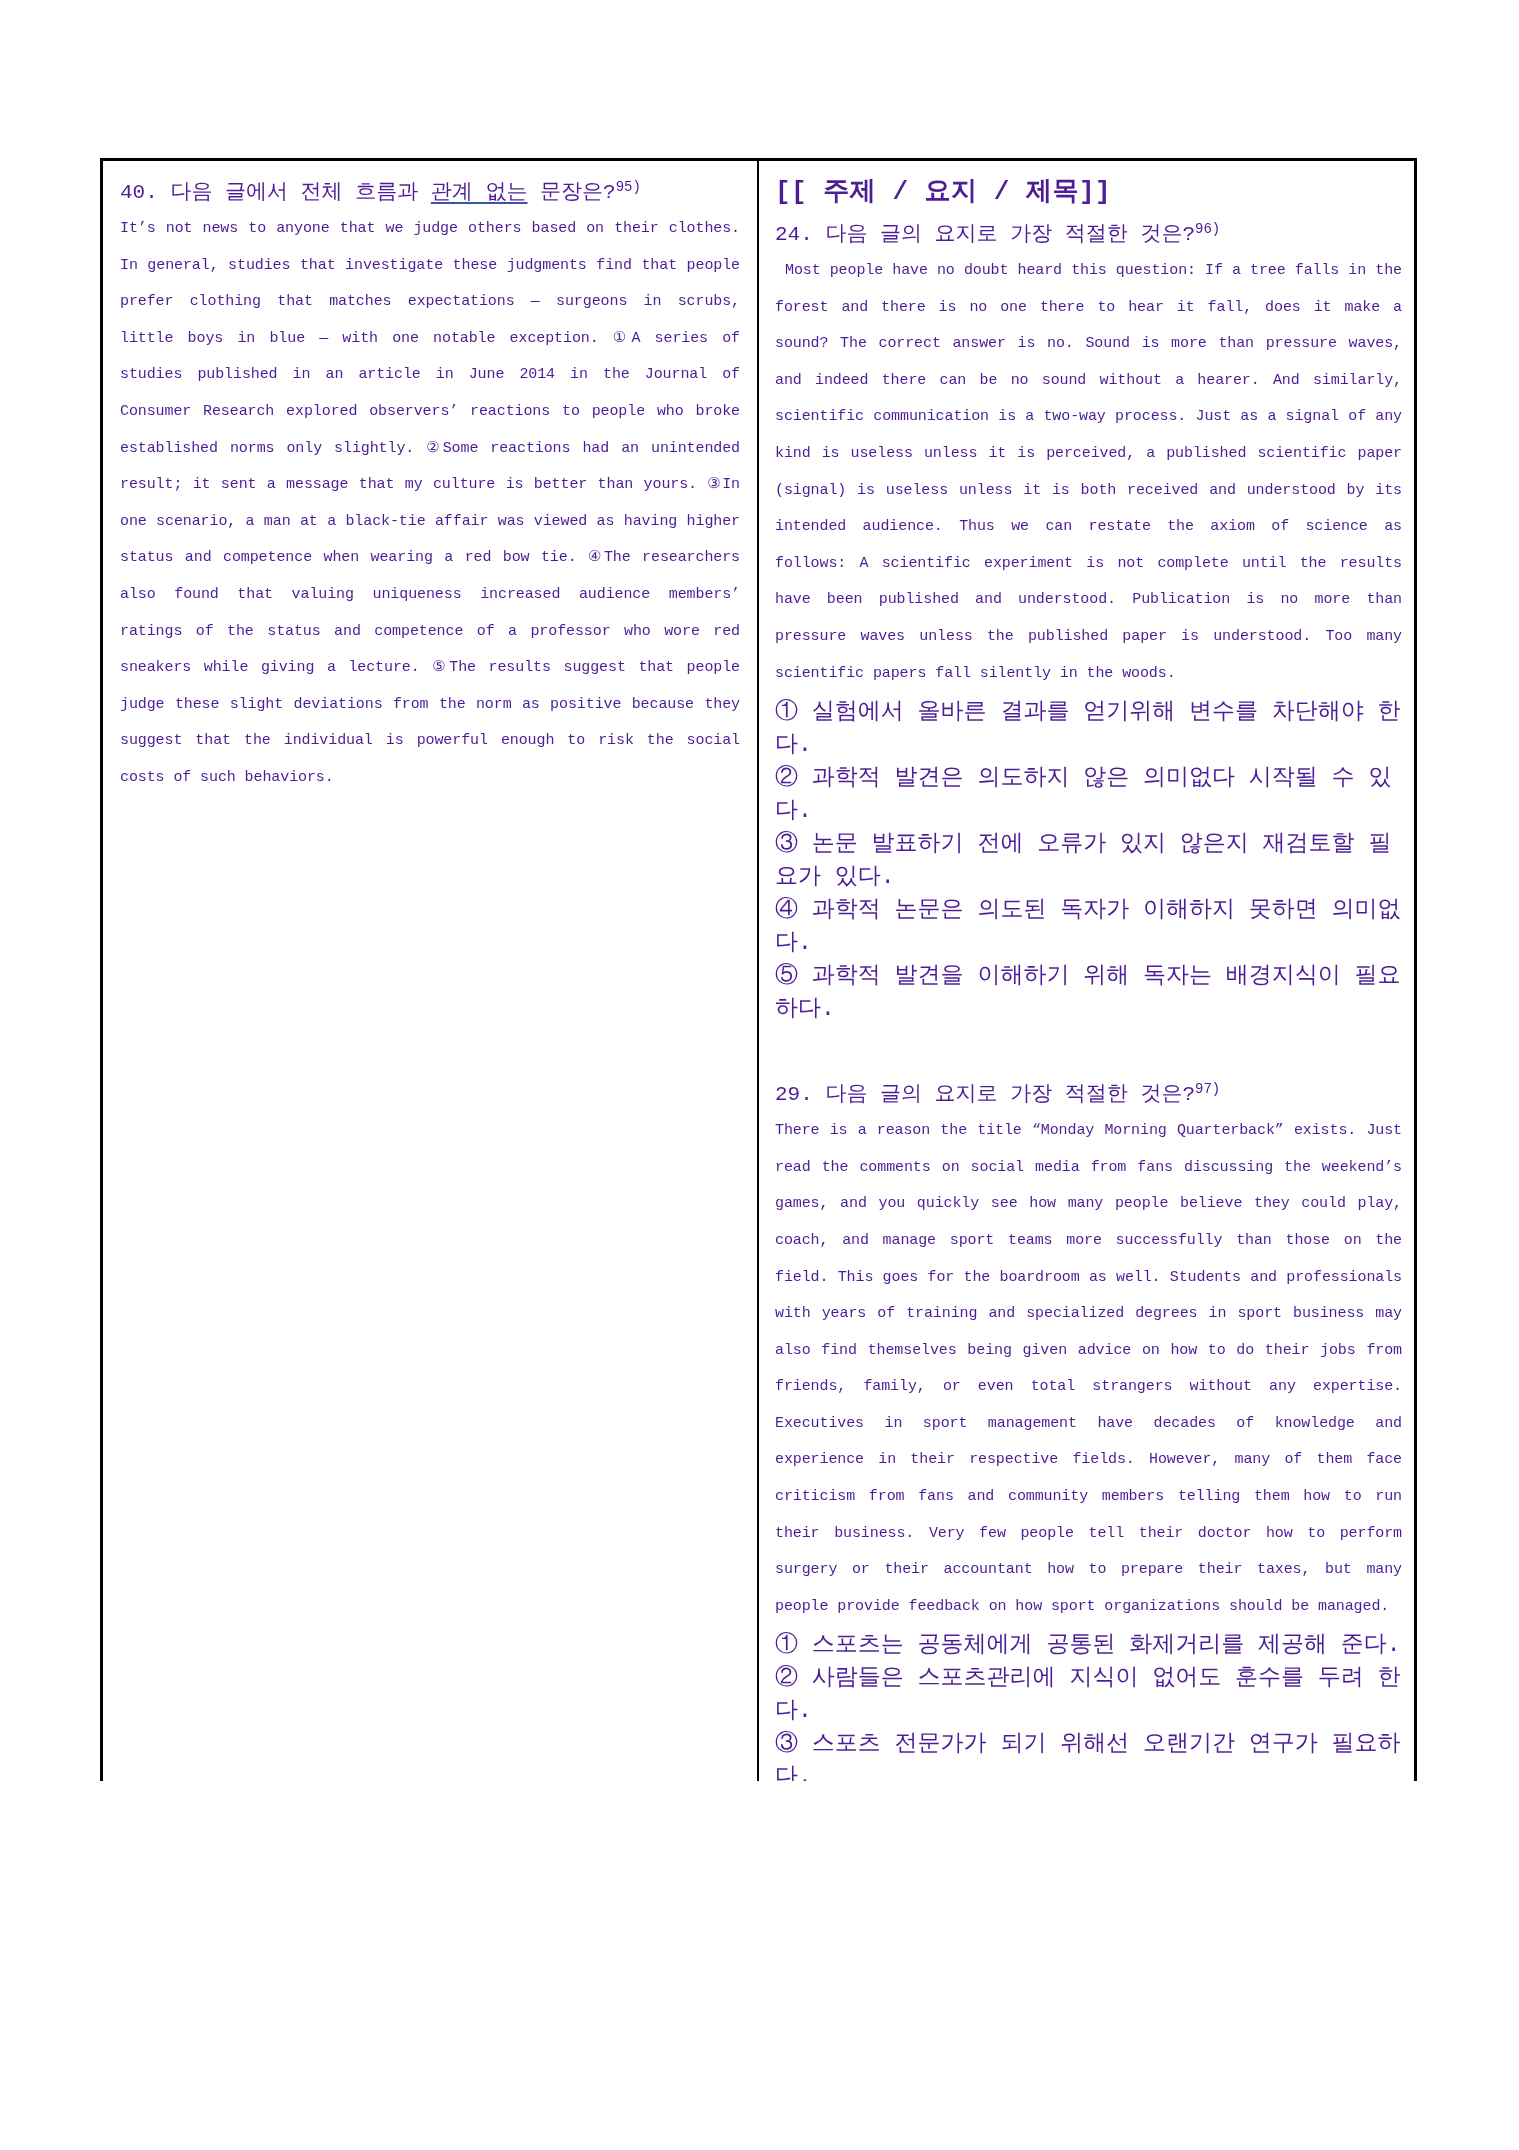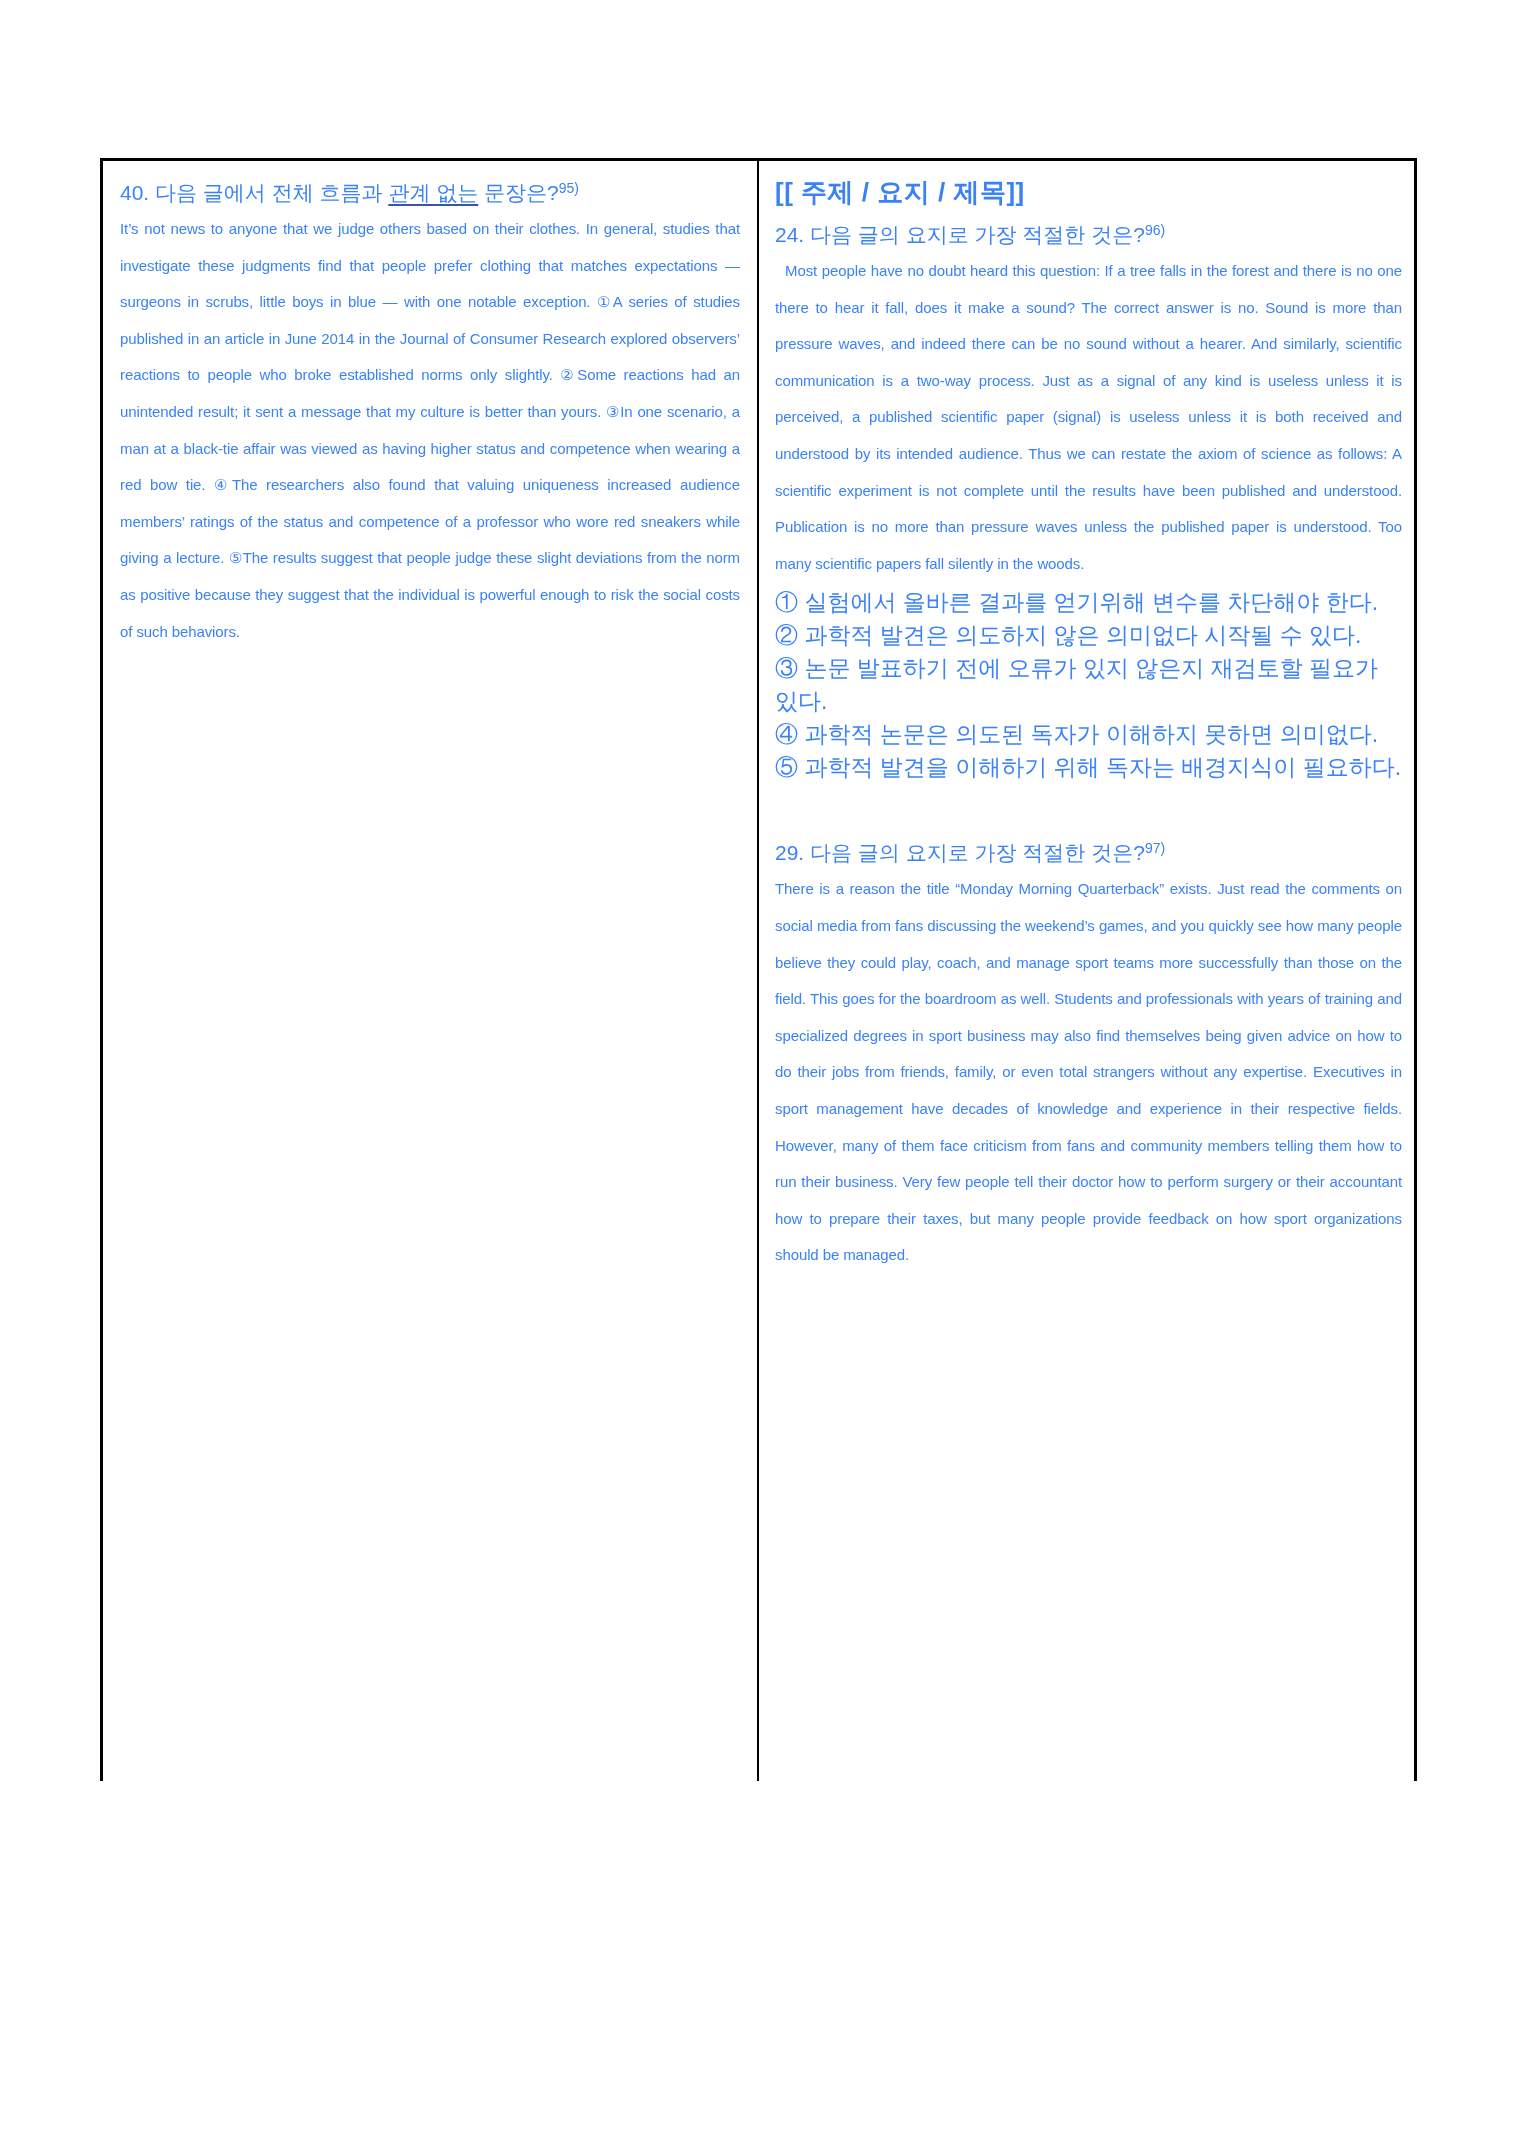--- a/index.html
+++ b/index.html
@@ -5,22 +5,22 @@
   html, body {
     margin: 0;
     padding: 0;
     background: #ffffff;
   }
   .canvas {
     position: relative;
     width: 1519px;
     height: 1781px;
     background: #ffffff;
-    font-family: Liberation Sans, sans-serif;
-    color: #3b82f6;
+    font-family: Liberation Mono, monospace;
+    color: #4c1d95;
   }
   .sheet {
     position: absolute;
     left: 100px;
     top: 158px;
     width: 1317px;
     height: 1861px;
     border: 3px solid #000000;
     box-sizing: border-box;
     display: flex;
@@ -107,17 +107,24 @@
           <span class="option-item">② 과학적 발견은 의도하지 않은 의미없다 시작될 수 있다.</span>
           <span class="option-item">③ 논문 발표하기 전에 오류가 있지 않은지 재검토할 필요가 있다.</span>
           <span class="option-item">④ 과학적 논문은 의도된 독자가 이해하지 못하면 의미없다.</span>
           <span class="option-item">⑤ 과학적 발견을 이해하기 위해 독자는 배경지식이 필요하다.</span>
         </div>
       </div>
 
       <div class="question-block second">
         <div class="q-title"><span>29. 다음 글의 요지로 가장 적절한 것은?</span><sup>97)</sup></div>
         <div class="passage">There is a reason the title “Monday Morning Quarterback” exists. Just read the comments on social media from fans discussing the weekend’s games, and you quickly see how many people believe they could play, coach, and manage sport teams more successfully than those on the field. This goes for the boardroom as well. Students and professionals with years of training and specialized degrees in sport business may also find themselves being given advice on how to do their jobs from friends, family, or even total strangers without any expertise. Executives in sport management have decades of knowledge and experience in their respective fields. However, many of them face criticism from fans and community members telling them how to run their business. Very few people tell their doctor how to perform surgery or their accountant how to prepare their taxes, but many people provide feedback on how sport organizations should be managed.</div>
+        <div class="options">
+          <span class="option-item">① 스포츠는 공동체에게 공통된 화제거리를 제공해 준다.</span>
+          <span class="option-item">② 사람들은 스포츠관리에 지식이 없어도 훈수를 두려 한다.</span>
+          <span class="option-item">③ 스포츠 전문가가 되기 위해선 오랜기간 연구가 필요하다.</span>
+          <span class="option-item">④ 스포츠 경영자들은 팬들의 의견에 귀 기울일 필요가 있다.</span>
+          <span class="option-item">⑤ 인터넷의 발달로 스포츠경영에 대한 정보 접근이 쉬워졌다.</span>
+        </div>
       </div>
     </div>
 
   </div>
 </div>
 
 </body></html>

